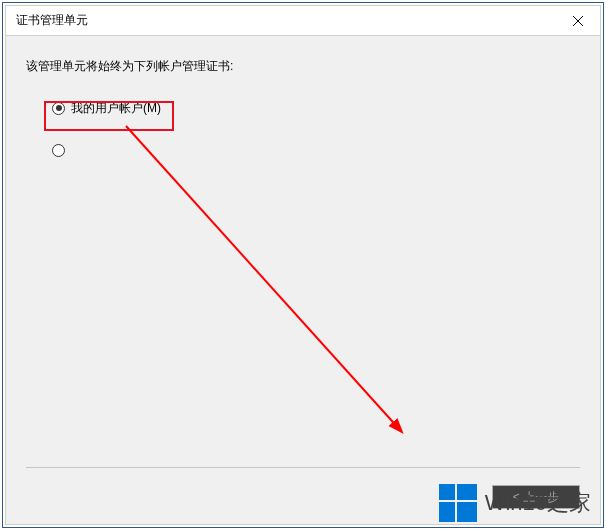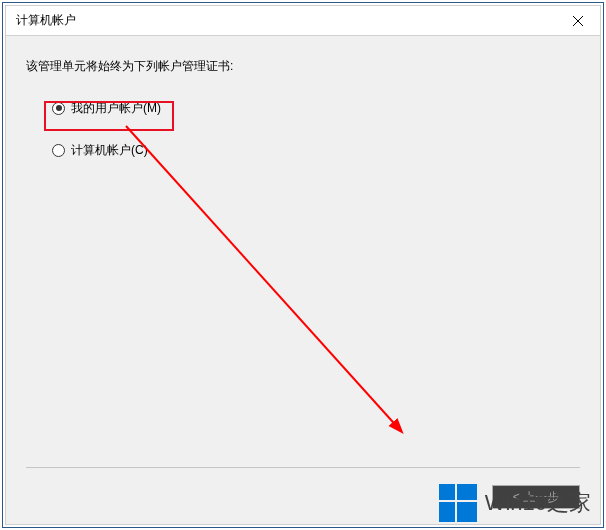--- a/index.html
+++ b/index.html
@@ -135,21 +135,21 @@
     .wm-text { font-size: 22px; font-weight: 500; color: #424242; font-family: "Microsoft YaHei", sans-serif; white-space: nowrap; }
   </style>
 </head>
 <body>
 
 <div class="outer-border"></div>
 
 <div class="dialog">
 
   <div class="titlebar">
-    <span class="title">计算机帐户</span>
+    <span class="title">证书管理单元</span>
     <div class="close-btn">
       <svg viewBox="0 0 10 10">
         <line x1="0" y1="0" x2="10" y2="10" stroke="#000" stroke-width="1"></line>
         <line x1="10" y1="0" x2="0" y2="10" stroke="#000" stroke-width="1"></line>
       </svg>
     </div>
   </div>
 
   <div class="content">
     <div class="prompt">该管理单元将始终为下列帐户管理证书:</div>
@@ -157,21 +157,20 @@
     <div class="radio-group">
 
       <div class="radio-item">
         <span class="radio-circle checked"></span>
         <span class="radio-label">我的用户帐户(M)</span>
       </div>
 
 
       <div class="radio-item">
         <span class="radio-circle"></span>
-        <span class="radio-label">计算机帐户(C)</span>
       </div>
 
     </div>
 
     <div class="highlight-box"></div>
 
     <div class="button-separator"></div>
 
     <div class="button-row">
       <div class="btn disabled">

